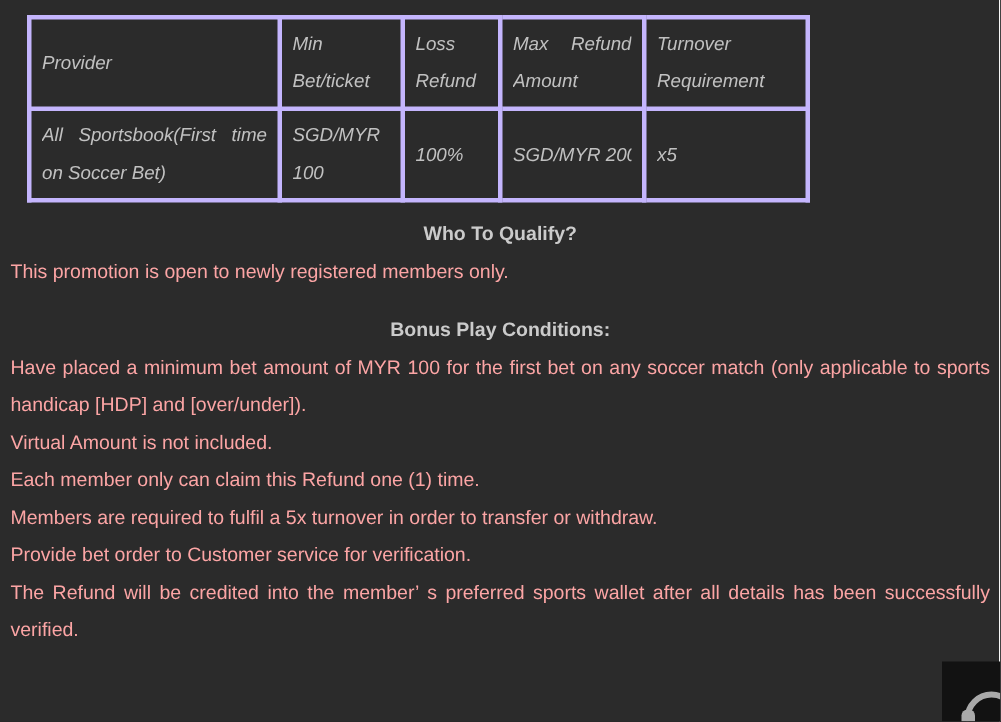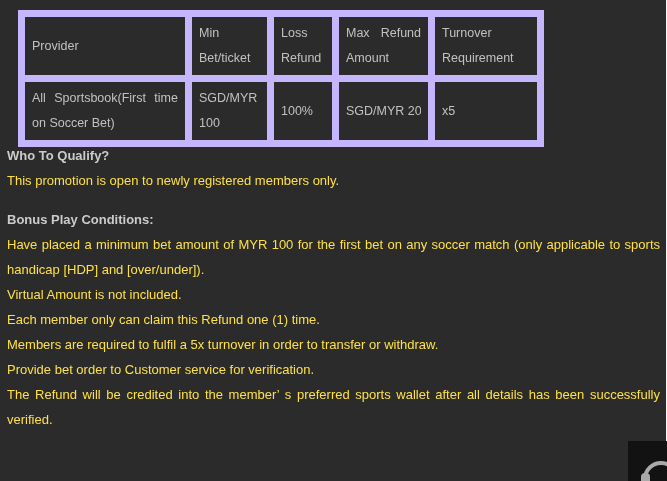--- a/index.html
+++ b/index.html
@@ -24,45 +24,46 @@
     table-layout: fixed;
     font-size: 12.5px;
     color: #c1c1c1;
   }
   table.promo col.c0 { width: 167px; }
   table.promo col.c1 { width: 82px; }
   table.promo col.c2 { width: 65px; }
   table.promo col.c3 { width: 96px; }
   table.promo col.c4 { width: 109px; }
   table.promo td {
-    border: 7px solid #c4b5fd;
+    border: 3px solid #c4b5fd;
     vertical-align: middle;
     padding: 4px 7px;
+    font-style: italic;
   }
   table.promo tr.hdr td { height: 60px; }
   table.promo tr.row td { height: 61px; }
   .cl { line-height: 25px; white-space: nowrap; overflow: hidden; }
   .cl:empty { display: none; }
   .jl { 
     text-align: justify;
     text-align-last: justify;
     white-space: normal;
   }
 
   
   .content {
     position: absolute;
     left: 7px;
     top: 143px;
     width: 653px;
     font-size: 13px;
     line-height: 25px;
   }
-  .content p { margin: 0; text-align: justify; color: #fde047; }
-  .content p.h { font-weight: bold; color: #cbcbcb; text-align: left; }
+  .content p { margin: 0; text-align: justify; color: #fca5a5; }
+  .content p.h { font-weight: bold; color: #cbcbcb; text-align: center; }
   .content p.gap { margin-top: 14px; }
 
   
   .edge-line {
     position: absolute;
     top: 0; right: 0;
     width: 1px; height: 481px;
     background: #f7f7f7;
     z-index: 2;
   }

